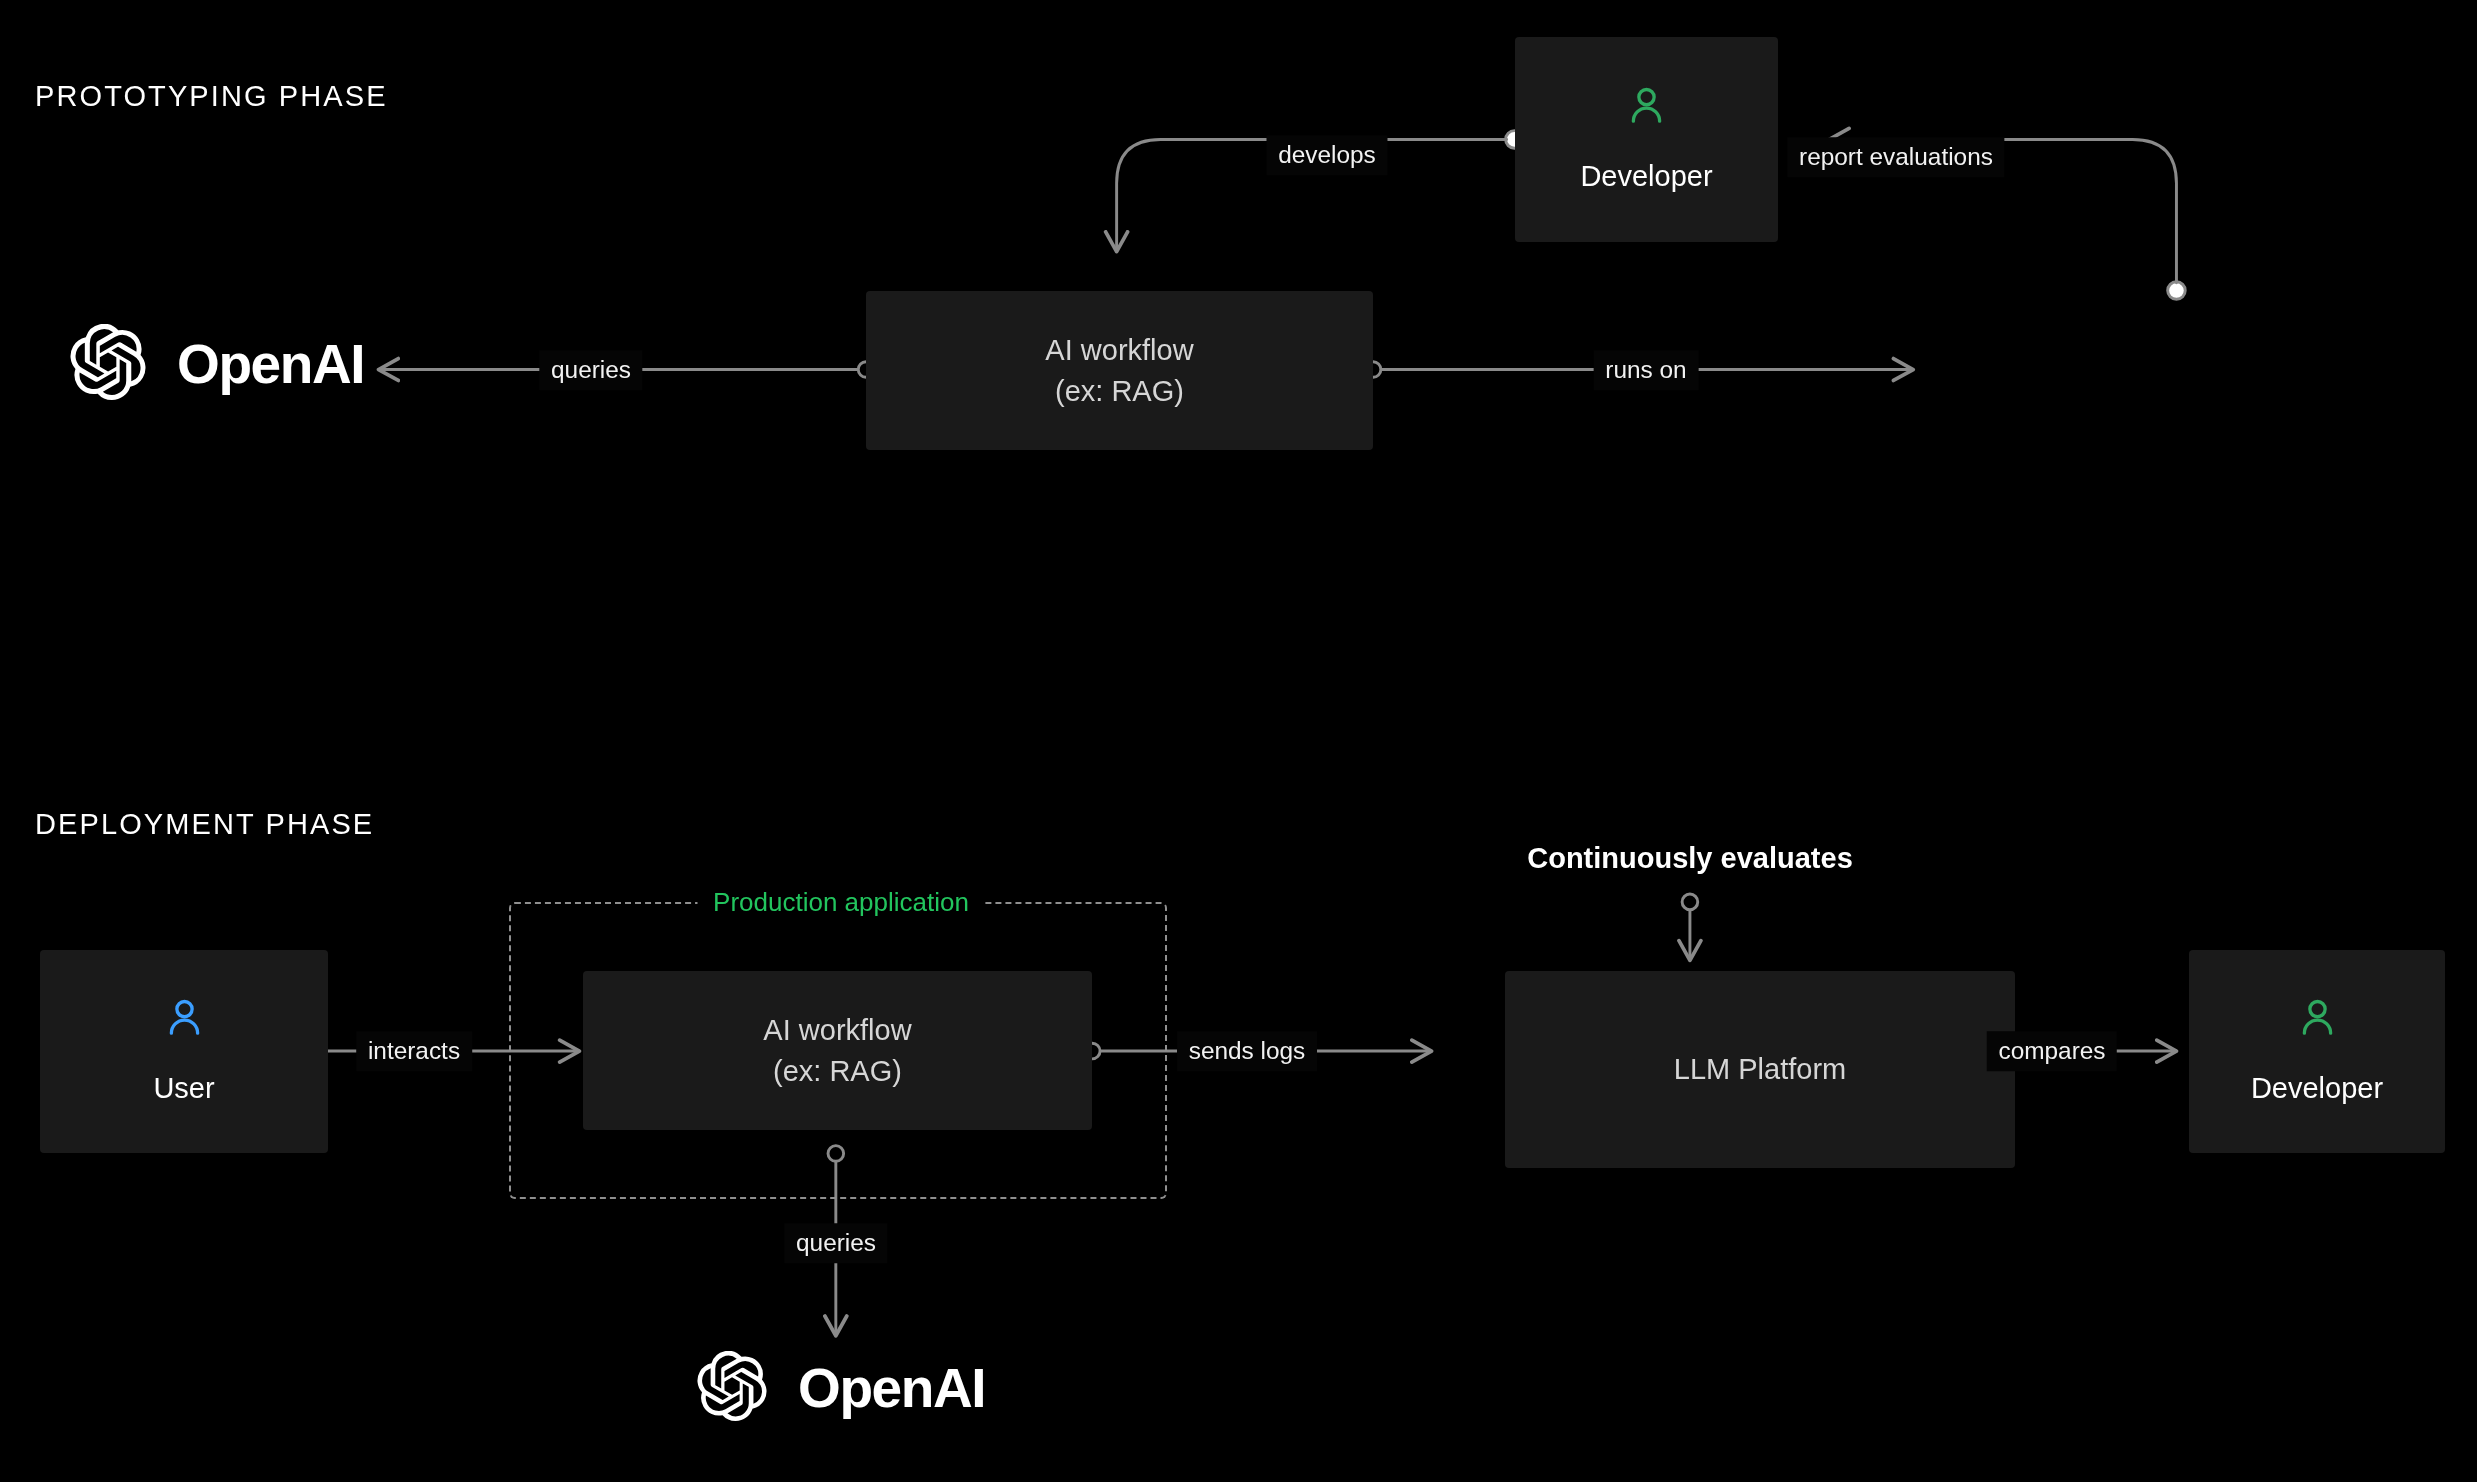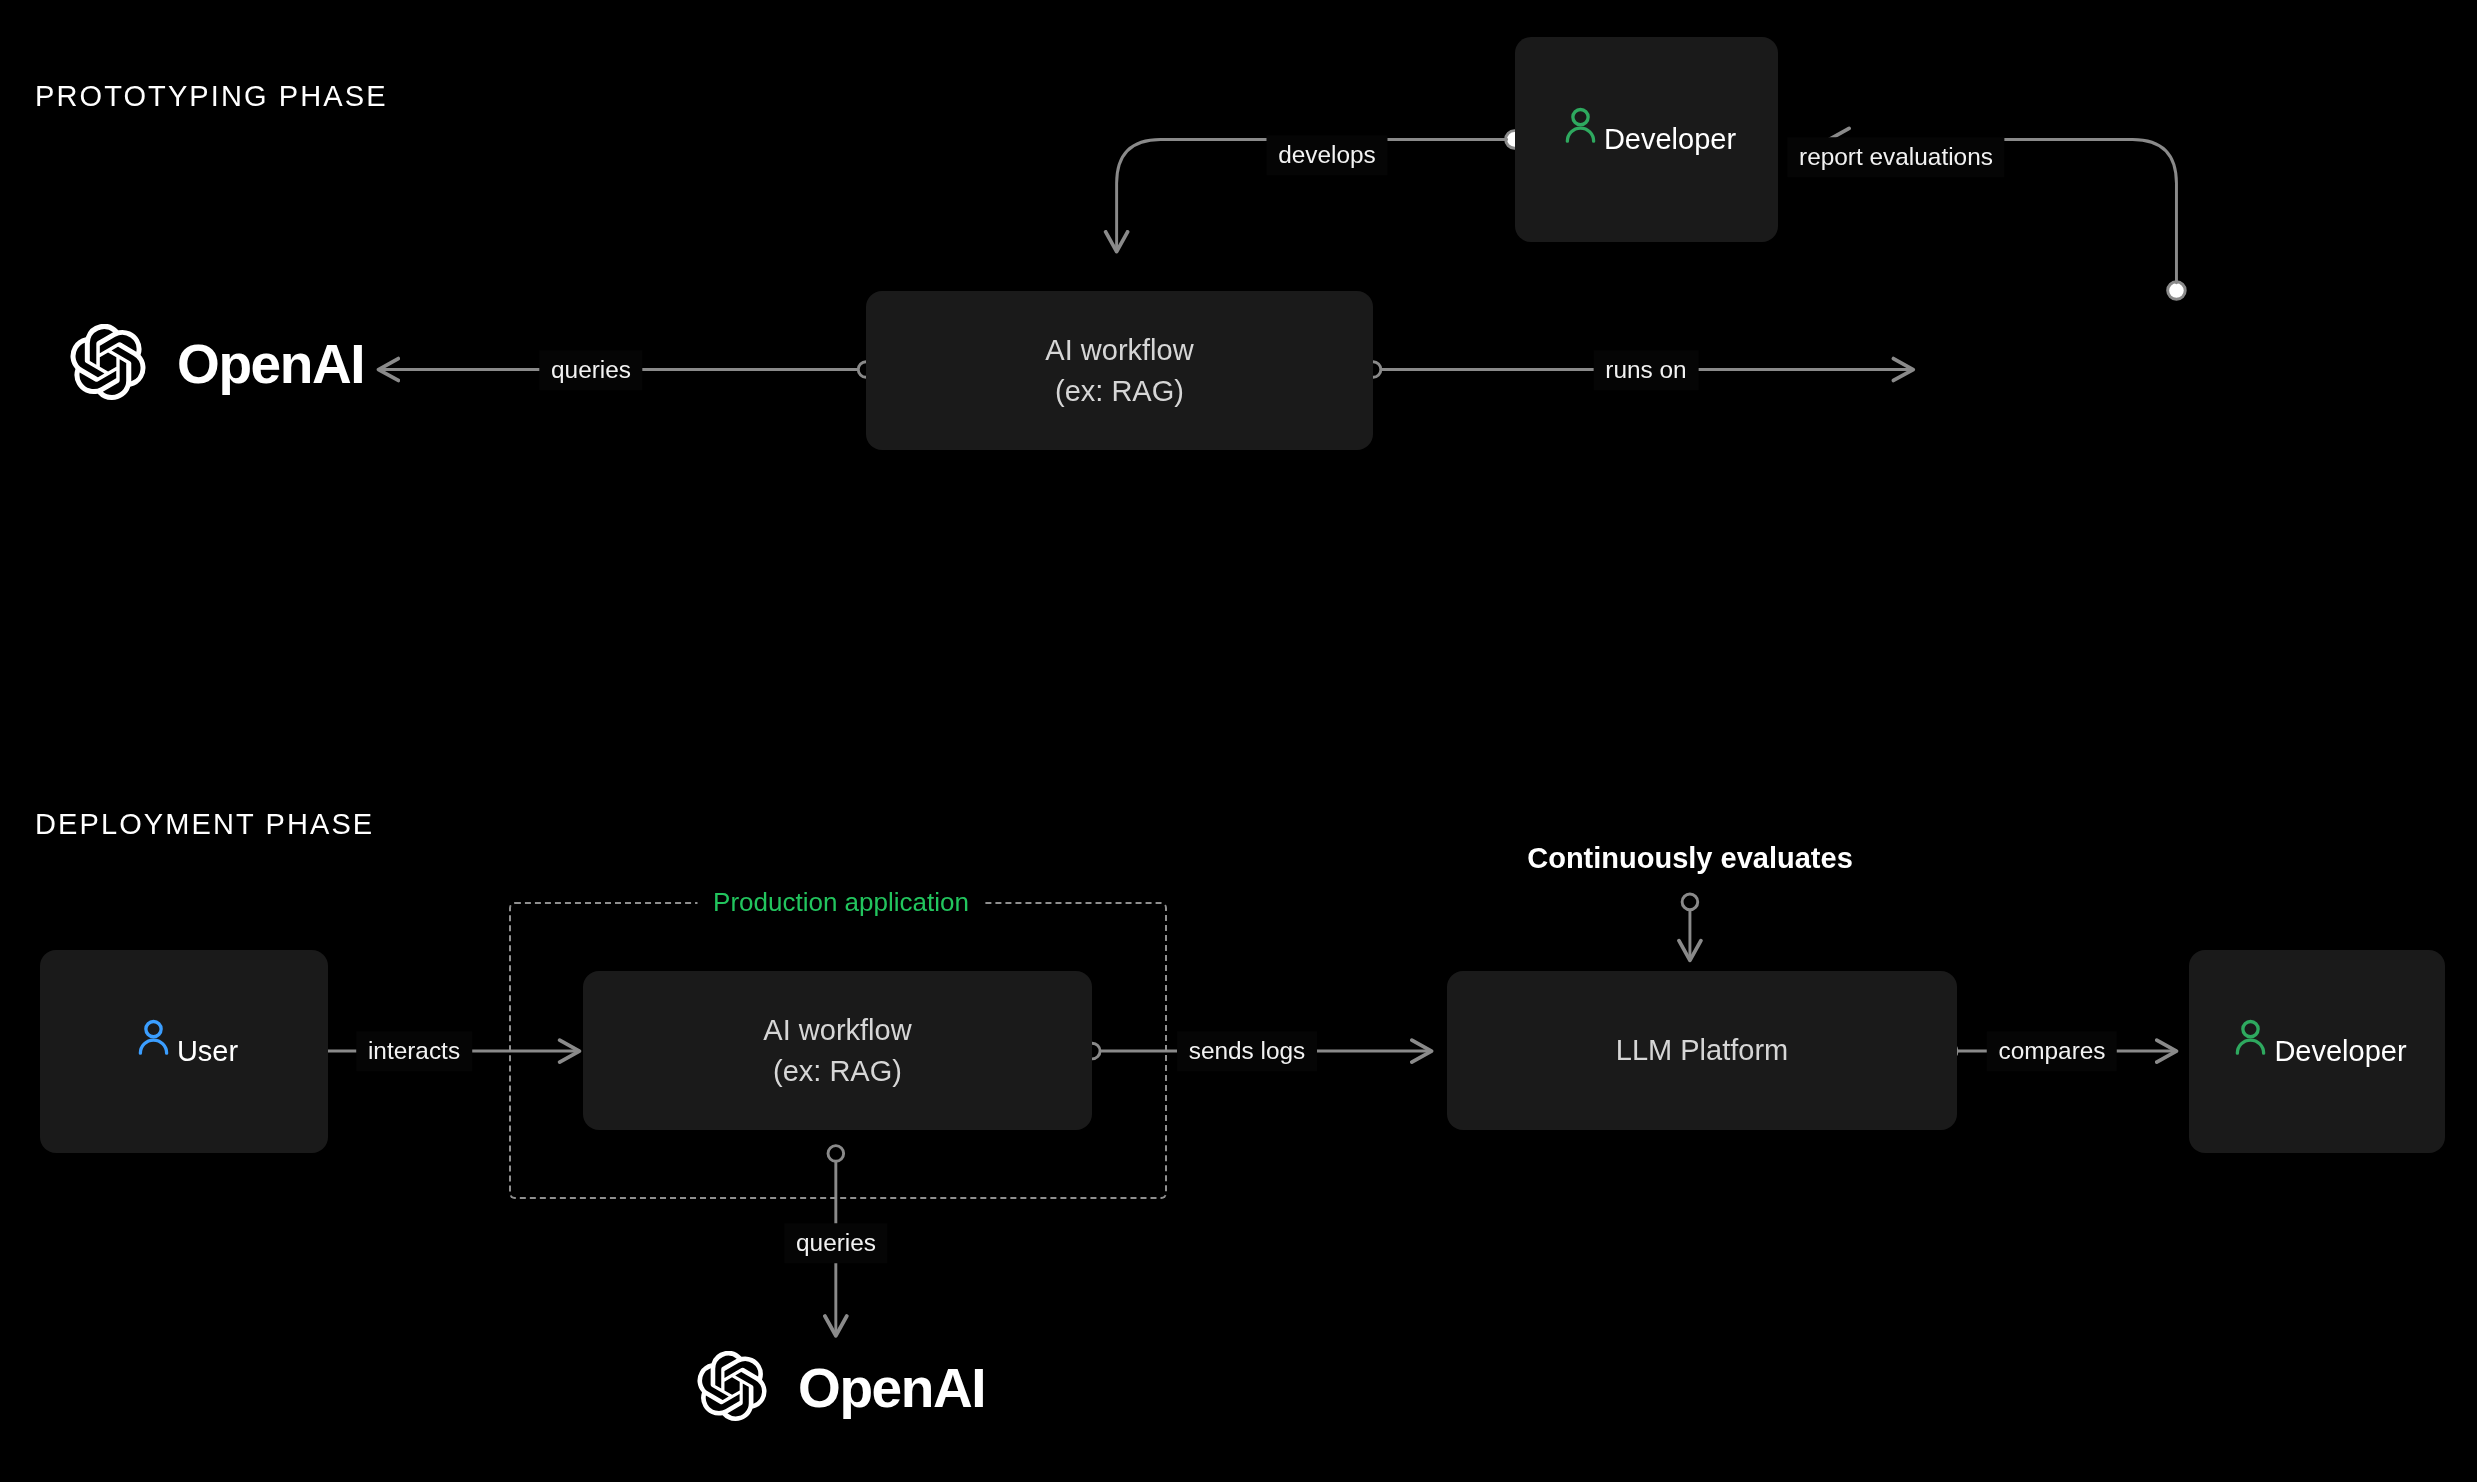--- a/index.html
+++ b/index.html
@@ -10,22 +10,22 @@
   }
   #canvas{position:absolute;inset:0;}
   svg.edges{position:absolute;left:0;top:0;width:2477px;height:1482px;pointer-events:none;}
 
   .phase-title{
     position:absolute;font-size:29px;font-weight:400;letter-spacing:2.1px;
     color:#ffffff;white-space:nowrap;
   }
 
   .node{
-    position:absolute;background:#1a1a1a;border-radius:16px;
-    display:flex;flex-direction:row;align-items:center;justify-content:center;
+    position:absolute;background:#1a1a1a;border-radius:4px;
+    display:flex;flex-direction:column;align-items:center;justify-content:center;
     box-sizing:border-box;
   }
   .node .node-label{
     font-size:29px;color:#d6d6d6;line-height:1.38;text-align:center;white-space:pre-line;
   }
   .node.actor .node-label{color:#ffffff;}
   .node.actor .person-icon{margin-bottom:21.5px;}
 
   .person-icon{display:block;}
 
@@ -155,21 +155,21 @@
   </div>
 
   <div class="dashed-group" style="left:509px;top:902px;width:658px;height:297px;"></div>
   <div class="dashed-group-title" style="left:841px;top:902px;">Production application</div>
 
   <div class="node" style="left:583px;top:971px;width:509px;height:159px;">
     <span class="node-label">AI workflow
 (ex: RAG)</span>
   </div>
 
-  <div class="node" style="left:1447px;top:971px;width:510px;height:159px;">
+  <div class="node" style="left:1505px;top:971px;width:510px;height:197px;">
     <span class="node-label">LLM Platform</span>
   </div>
 
   <div class="node actor" style="left:2189px;top:950px;width:256px;height:203px;">
     <span class="person-icon">
       <svg width="47" height="47" viewBox="0 0 24 24" aria-hidden="true">
         <circle cx="12" cy="7.2" r="3.9" fill="none" stroke="#2ea95f" stroke-width="1.7"></circle>
         <path d="M5.3 19.5a6.7 6.7 0 0 1 13.4 0" fill="none" stroke="#2ea95f" stroke-width="1.7" stroke-linecap="round"></path>
       </svg>
     </span>

